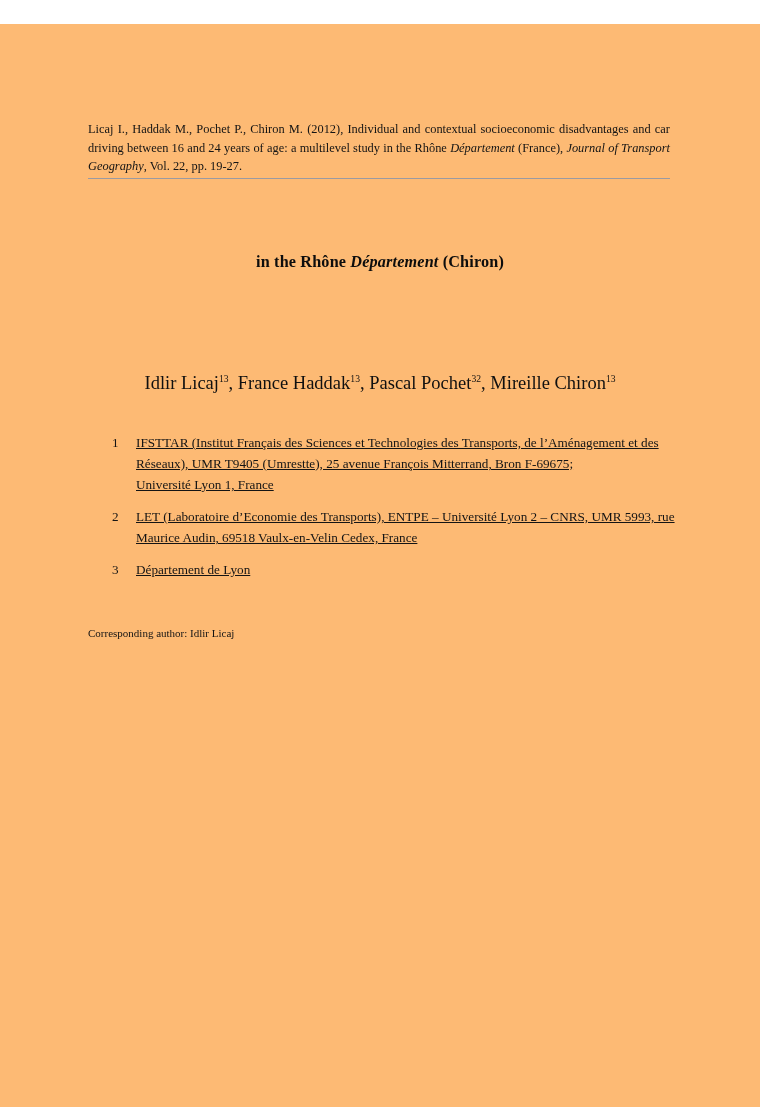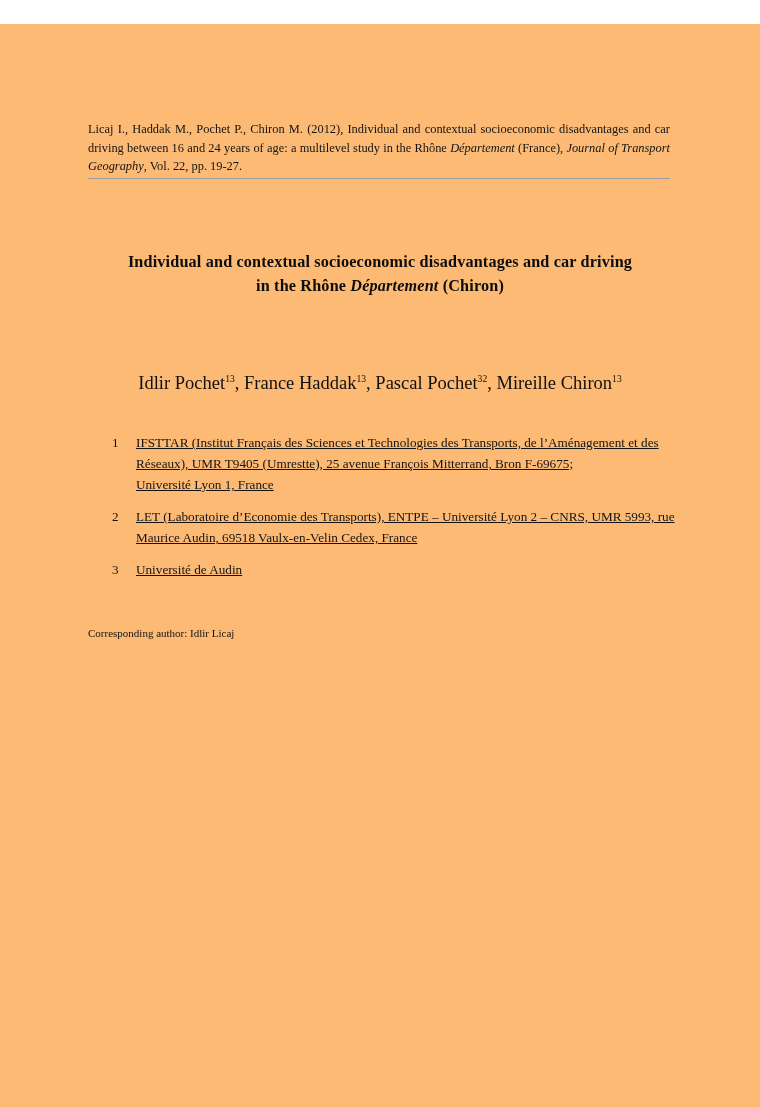--- a/index.html
+++ b/index.html
@@ -134,40 +134,39 @@
 <body>
 
 <div class="page">
 
   <div class="citation-block">
     <div class="citation-text"><span>Licaj I., Haddak M., Pochet P., Chiron M. (2012), Individual and contextual socioeconomic disadvantages and car driving between 16 and 24 years of age: a multilevel study in the Rhône </span><i>Département</i><span> (France), </span><i>Journal of Transport Geography</i><span>, Vol. 22, pp. 19-27.</span></div>
   </div>
   <div class="header-rule"></div>
 
   <div class="title-block">
-    <div class="title-line">Individual and contextual socioeconomic disadvantages and car driving</div>
     <div class="title-line"><span>in the Rhône </span><i>Département</i><span> (Chiron)</span></div>
   </div>
 
   <div class="authors-block">
-    <div class="authors-line" id="authors-line"><span>Idlir Pochet</span><sup>13</sup><span>, </span><span>France Haddak</span><sup>13</sup><span>, </span><span>Pascal Pochet</span><sup>32</sup><span>, </span><span>Mireille Chiron</span><sup>13</sup></div>
+    <div class="authors-line" id="authors-line"><span>Idlir Licaj</span><sup>13</sup><span>, </span><span>France Haddak</span><sup>13</sup><span>, </span><span>Pascal Pochet</span><sup>32</sup><span>, </span><span>Mireille Chiron</span><sup>13</sup></div>
   </div>
 
   <div class="affiliations-block" id="affiliations-block">
       <div class="affiliation">
         <span class="affiliation-index">1</span>
         <span class="affiliation-text">IFSTTAR (Institut Français des Sciences et Technologies des Transports, de l’Aménagement et des Réseaux), UMR T9405 (Umrestte), 25 avenue François Mitterrand, Bron F-69675;<br>Université Lyon 1, France</span>
       </div>
       <div class="affiliation">
         <span class="affiliation-index">2</span>
         <span class="affiliation-text">LET (Laboratoire d’Economie des Transports), ENTPE – Université Lyon 2 – CNRS, UMR 5993, rue Maurice Audin, 69518 Vaulx-en-Velin Cedex, France</span>
       </div>
       <div class="affiliation">
         <span class="affiliation-index">3</span>
-        <span class="affiliation-text">Université de Audin</span>
+        <span class="affiliation-text">Département de Lyon</span>
       </div>
     </div>
 
   <div class="corresponding-block">
     <div class="corresponding-line">Corresponding author: Idlir Licaj</div>
   </div>
 
 </div>
 
 </body></html>

